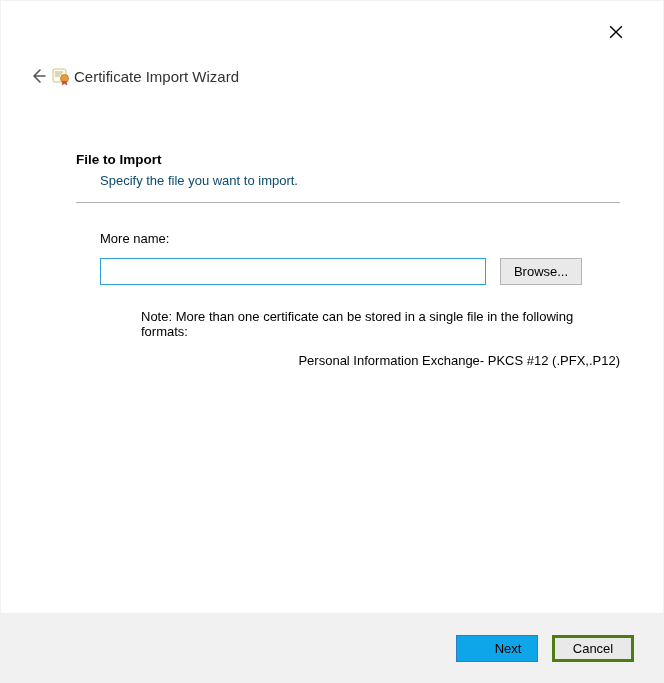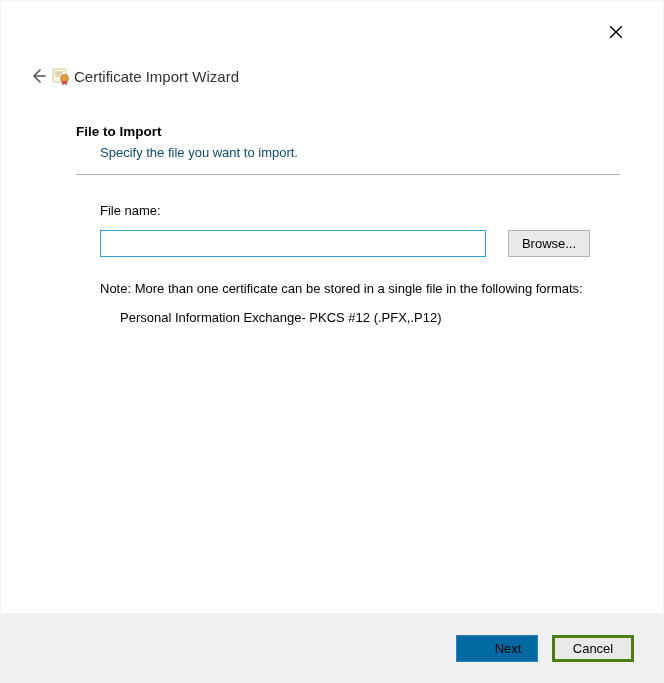--- a/index.html
+++ b/index.html
@@ -62,21 +62,21 @@
     .wizard-icon svg { width: 20px; height: 20px; }
     .wizard-title {
       font-size: 15px;
       color: #333;
       font-weight: 400;
     }
     .content {
       position: absolute;
       left: 76px;
       right: 44px;
-      top: 124px;
+      top: 152px;
     }
     .step-title {
       font-weight: 700;
       font-size: 13.5px;
       margin-bottom: 6px;
     }
     .step-subtitle {
       font-size: 13px;
       margin-left: 24px;
       color: #0c4a6e;
@@ -90,21 +90,21 @@
     .field-area {
       margin-left: 24px;
     }
     .field-label {
       font-size: 13px;
       margin-bottom: 8px;
     }
     .field-row {
       display: flex;
       align-items: center;
-      gap: 22px;
+      gap: 14px;
       margin-bottom: 24px;
       margin-top: 12px;
     }
     .filename-input {
       width: 386px;
       height: 27px;
       border: 1.5px solid #2d9fd9;
       outline: none;
       background: #fff;
       font-size: 13px;
@@ -117,23 +117,25 @@
       background: #e9e9e9;
       border: 1px solid #b4b4b4;
       font-size: 13px;
       font-family: inherit;
       cursor: pointer;
       text-align: center;
     }
     .note-line {
       font-size: 13px;
       margin-bottom: 14px;
+      margin-left: 41px;
     }
     .format-list {
       margin-left: 20px;
+      text-align: right;
     }
     .format-item {
       font-size: 13px;
       margin-bottom: 14px;
     }
     .footer {
       position: absolute;
       left: 0;
       right: 0;
       bottom: 0;
@@ -146,21 +148,21 @@
       gap: 14px;
     }
     .btn {
       width: 82px;
       height: 27px;
       font-size: 13px;
       font-family: inherit;
       cursor: pointer;
     }
     .btn-primary {
-      background: #0369a1;
+      background: #0ea5e9;
       border: 1.5px solid #2d7fc4;
       padding-left: 28px;
     }
     .btn-secondary {
       background: #e9e9e9;
       border: 3px solid #4d7c0f;
     }
   </style>
 </head>
 <body>
@@ -188,21 +190,21 @@
       </svg>
     </div>
     <div class="wizard-title">Certificate Import Wizard</div>
   </div>
 
   <div class="content">
     <div class="step-title">File to Import</div>
     <div class="step-subtitle">Specify the file you want to import.</div>
     <hr class="divider">
     <div class="field-area">
-      <div class="field-label">File name:</div>
+      <div class="field-label">More name:</div>
       <div class="field-row">
         <input type="text" class="filename-input" value="" style="">
         <button class="browse-btn">Browse...</button>
       </div>
       <div class="note-line">Note:  More than one certificate can be stored in a single file in the following formats:</div>
       <div class="format-list">
         <div class="format-item">Personal Information Exchange- PKCS #12 (.PFX,.P12)</div>
       </div>
     </div>
   </div>

